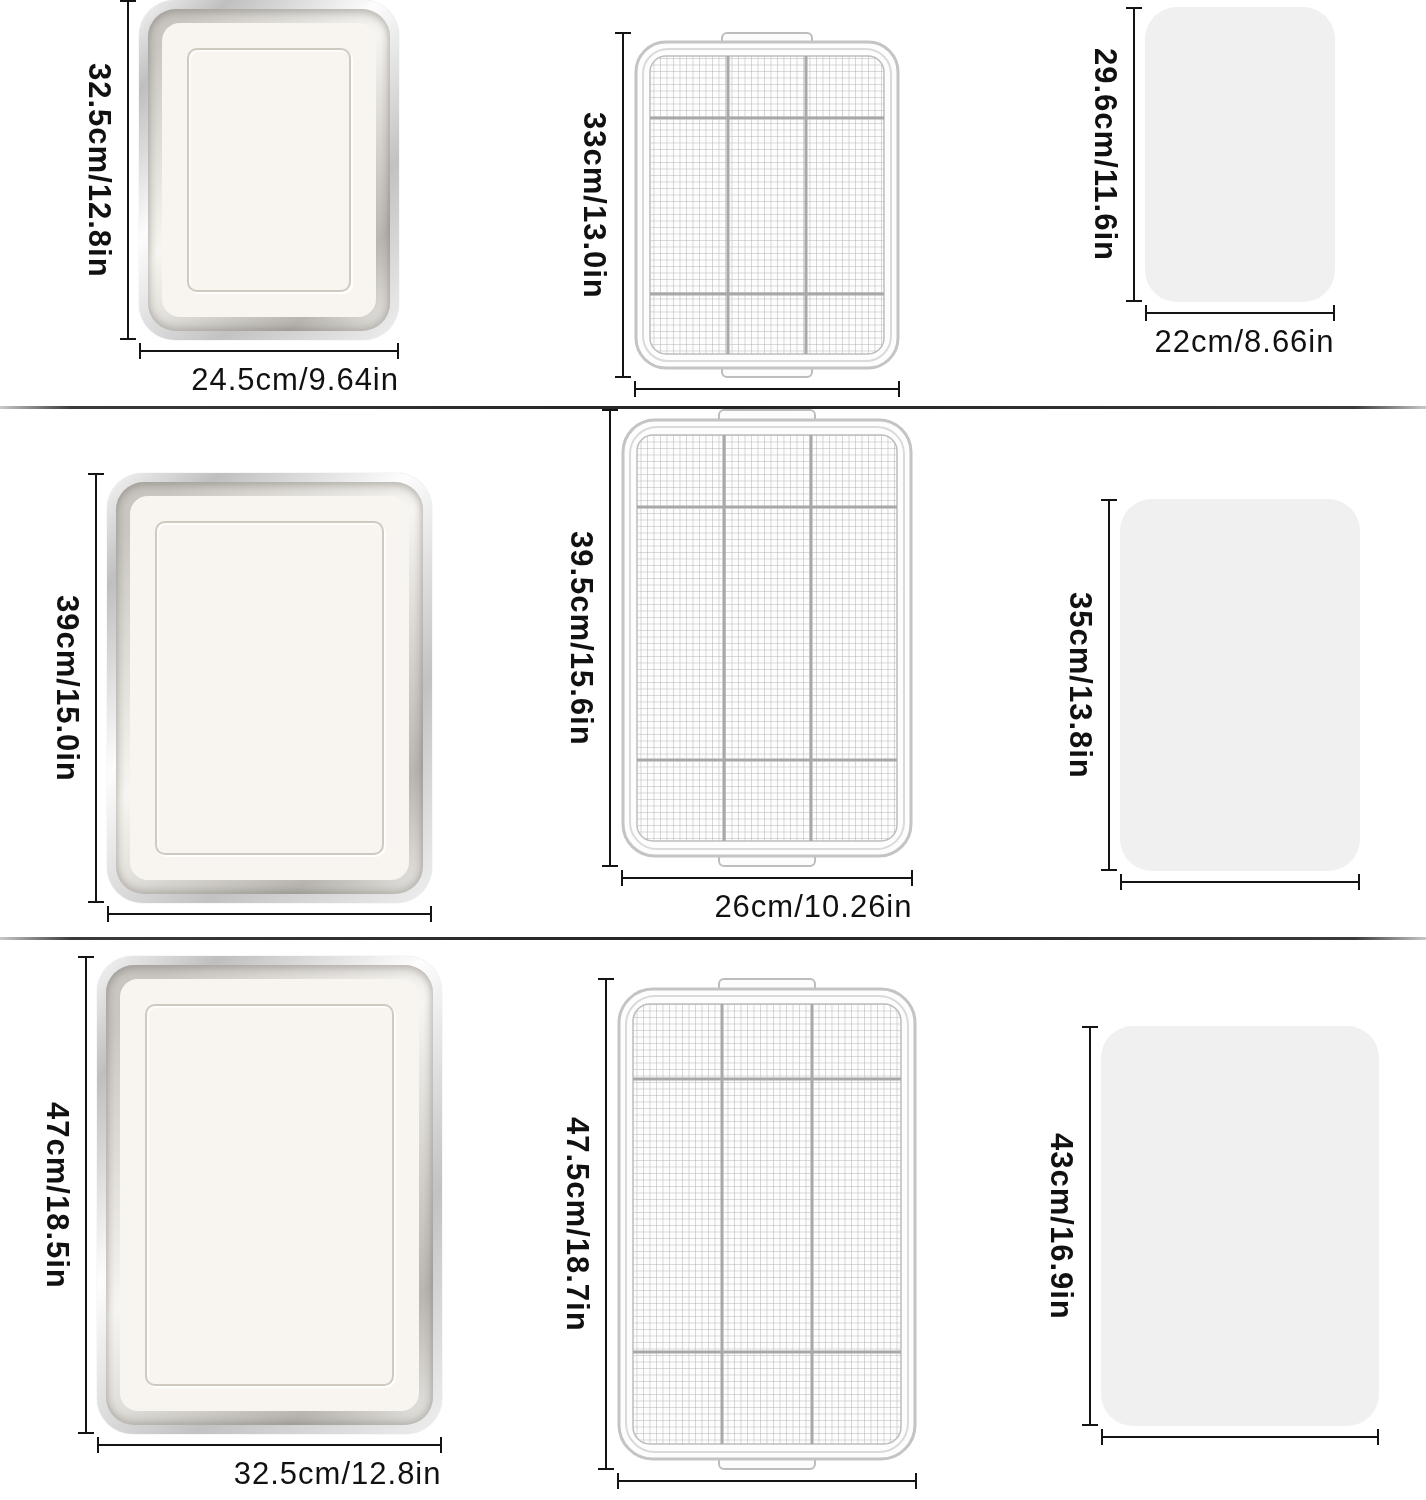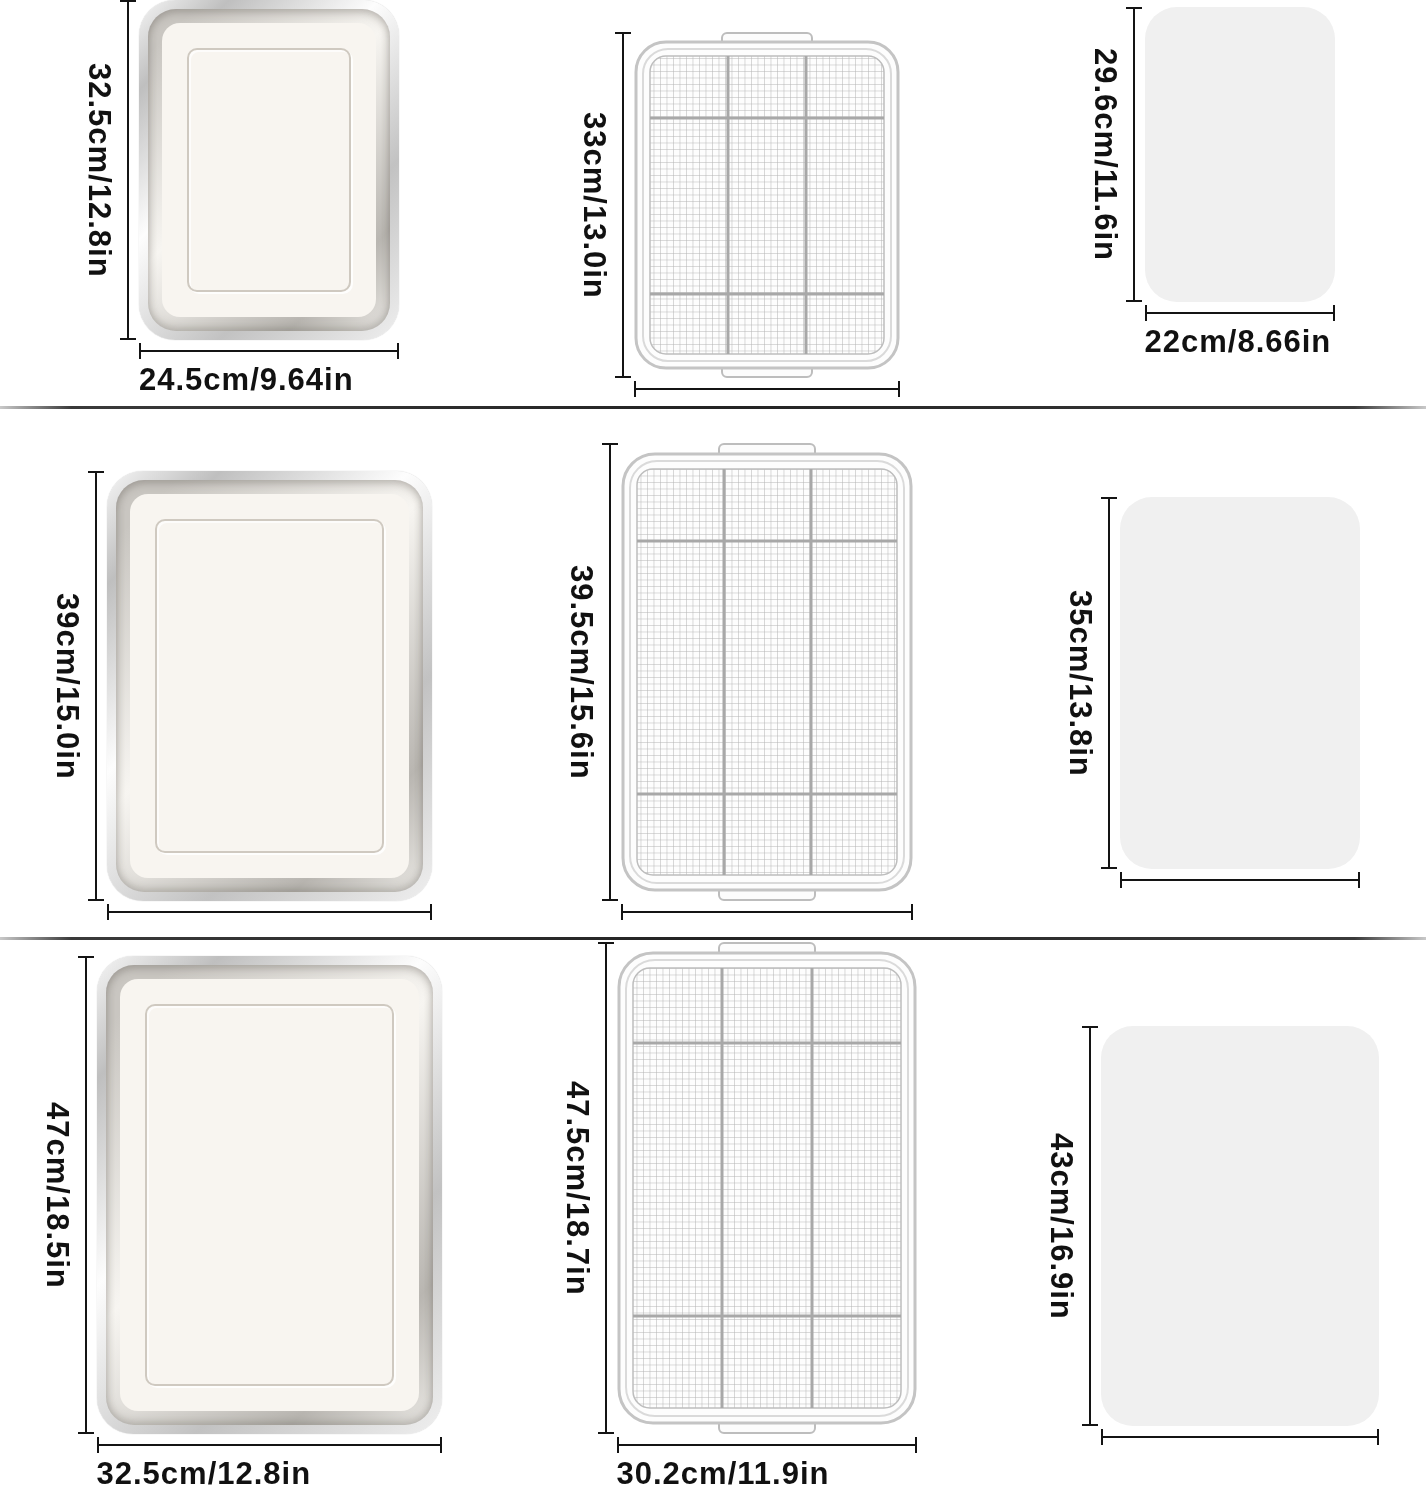--- a/index.html
+++ b/index.html
@@ -32,21 +32,21 @@
   }
   .vline{grid-row:1;grid-column:2;align-self:stretch;width:2px;background:#141414;position:relative;}
   .vline::before,.vline::after{content:"";position:absolute;left:-7px;width:16px;height:2px;background:#141414;}
   .vline::before{top:0;}
   .vline::after{bottom:0;}
   .product{grid-row:1;grid-column:3;}
   .hline{grid-row:2;grid-column:3;height:2px;background:#141414;position:relative;align-self:center;}
   .hline::before,.hline::after{content:"";position:absolute;top:-7px;width:2px;height:16px;background:#141414;}
   .hline::before{left:0;}
   .hline::after{right:0;}
-  .hlabel{grid-row:3;grid-column:3;text-align:left;font-size:31px;font-weight:700;letter-spacing:1px;white-space:nowrap;}
+  .hlabel{grid-row:3;grid-column:3;text-align:right;font-size:31px;font-weight:400;letter-spacing:1px;white-space:nowrap;}
 
   
   .tray{position:relative;border-radius:36px;
     background:linear-gradient(135deg,#f5f5f5 0%,#bfbfbf 15%,#fdfdfd 40%,#c2c2c2 70%,#efefef 100%);
     box-shadow:0 0 1px #b5b5b5;}
   .tray .rim,.tray .face,.tray .emboss{position:absolute;display:block;}
   .tray .rim{inset:9px;border-radius:28px;
     background:linear-gradient(315deg,#e9e7e3 0%,#b9b6b1 18%,#f7f5f1 55%,#c9c6c1 92%);
     box-shadow:inset 0 4px 9px rgba(90,85,78,.32),inset 0 -4px 9px rgba(90,85,78,.26);}
   .tray .face{inset:23px;border-radius:18px;background:#f8f5f0;}
@@ -139,20 +139,21 @@
         <rect x="9" y="18" width="274" height="422" rx="27" fill="none" stroke="#dadada" stroke-width="2"></rect>
         <rect x="16" y="26" width="260" height="406" rx="16" fill="url(#mesh2)" stroke="#bdbdbd" stroke-width="1.5"></rect>
         <g stroke="#a8a8a8" stroke-width="3">
           <line x1="16" y1="98" x2="276" y2="98"></line>
           <line x1="16" y1="351" x2="276" y2="351"></line>
           <line x1="103" y1="26" x2="103" y2="432"></line>
           <line x1="190" y1="26" x2="190" y2="432"></line>
         </g>
       </svg>
       <div class="hline"></div>
+      <div class="hlabel">26cm/10.26in</div>
     </div>
 
     <div class="cell pad-l1">
       <div class="vlabel">35cm/13.8in</div>
       <div class="vline"></div>
       <div class="product liner" style="width:240px;height:372px;"></div>
       <div class="hline"></div>
     </div>
 
   </div>
@@ -188,21 +189,20 @@
         <rect x="9" y="18" width="282" height="456" rx="29" fill="none" stroke="#dadada" stroke-width="2"></rect>
         <rect x="16" y="26" width="268" height="440" rx="17" fill="url(#mesh3)" stroke="#bdbdbd" stroke-width="1.5"></rect>
         <g stroke="#a8a8a8" stroke-width="3">
           <line x1="16" y1="101" x2="284" y2="101"></line>
           <line x1="16" y1="374" x2="284" y2="374"></line>
           <line x1="105" y1="26" x2="105" y2="466"></line>
           <line x1="195" y1="26" x2="195" y2="466"></line>
         </g>
       </svg>
       <div class="hline"></div>
-      <div class="hlabel">30.2cm/11.9in</div>
     </div>
 
     <div class="cell pad-l3">
       <div class="vlabel">43cm/16.9in</div>
       <div class="vline"></div>
       <div class="product liner" style="width:278px;height:400px;"></div>
       <div class="hline"></div>
     </div>
 
   </div>

